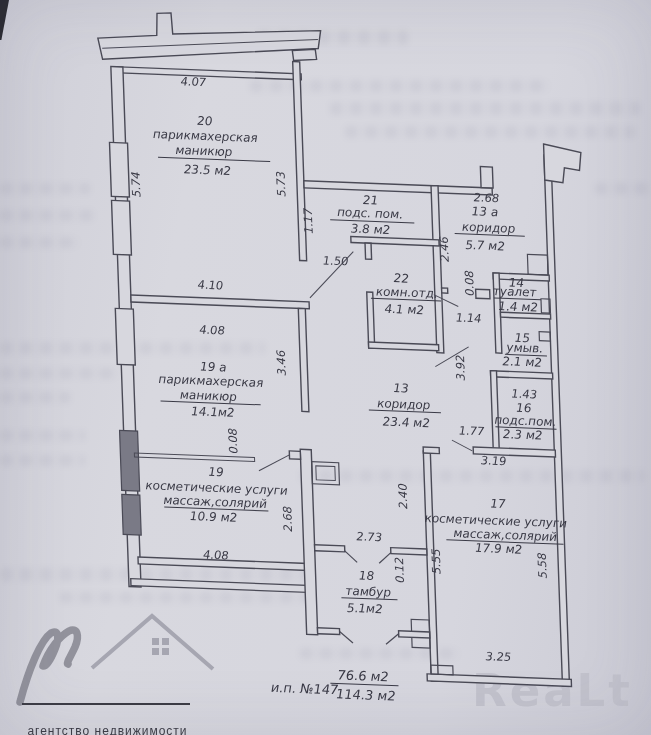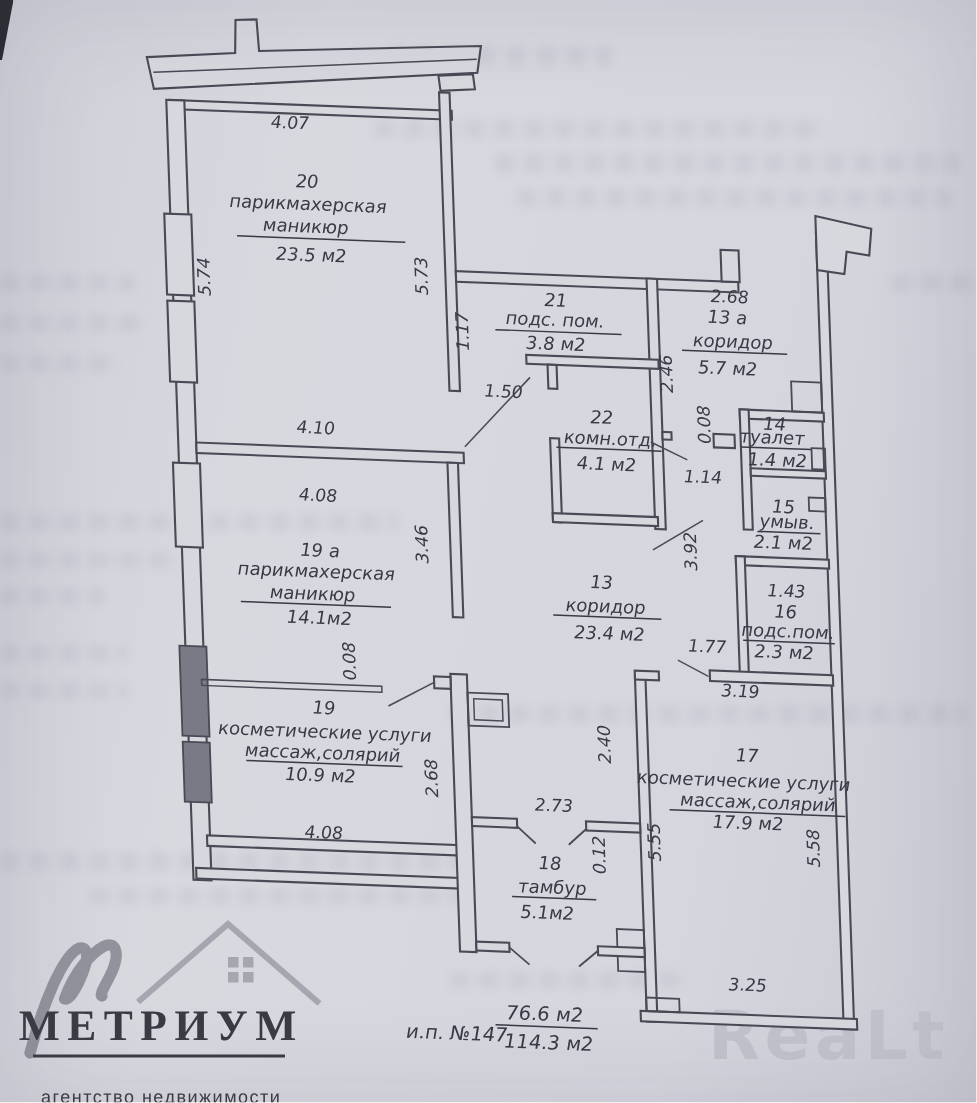--- a/index.html
+++ b/index.html
@@ -216,19 +216,18 @@
       <path d="M 92 668 L 152 616 L 213 669" stroke="#a6a6b1" stroke-width="4" fill="none"></path>
       <g fill="#a6a6b1">
         <rect x="152" y="638" width="7" height="7"></rect>
           <rect x="162" y="638" width="7" height="7"></rect>
         <rect x="152" y="648" width="7" height="7"></rect>
           <rect x="162" y="648" width="7" height="7"></rect>
       </g>
     </g>
   </svg>
 
-  <div class="logo-title">МЕТРИУМ</div>
   <div class="logo-rule"></div>
   <div class="logo-sub">агентство недвижимости</div>
 
   <div class="corner-sliver"></div>
   <div class="vignette"></div>
 </div>
 
 </body></html>

